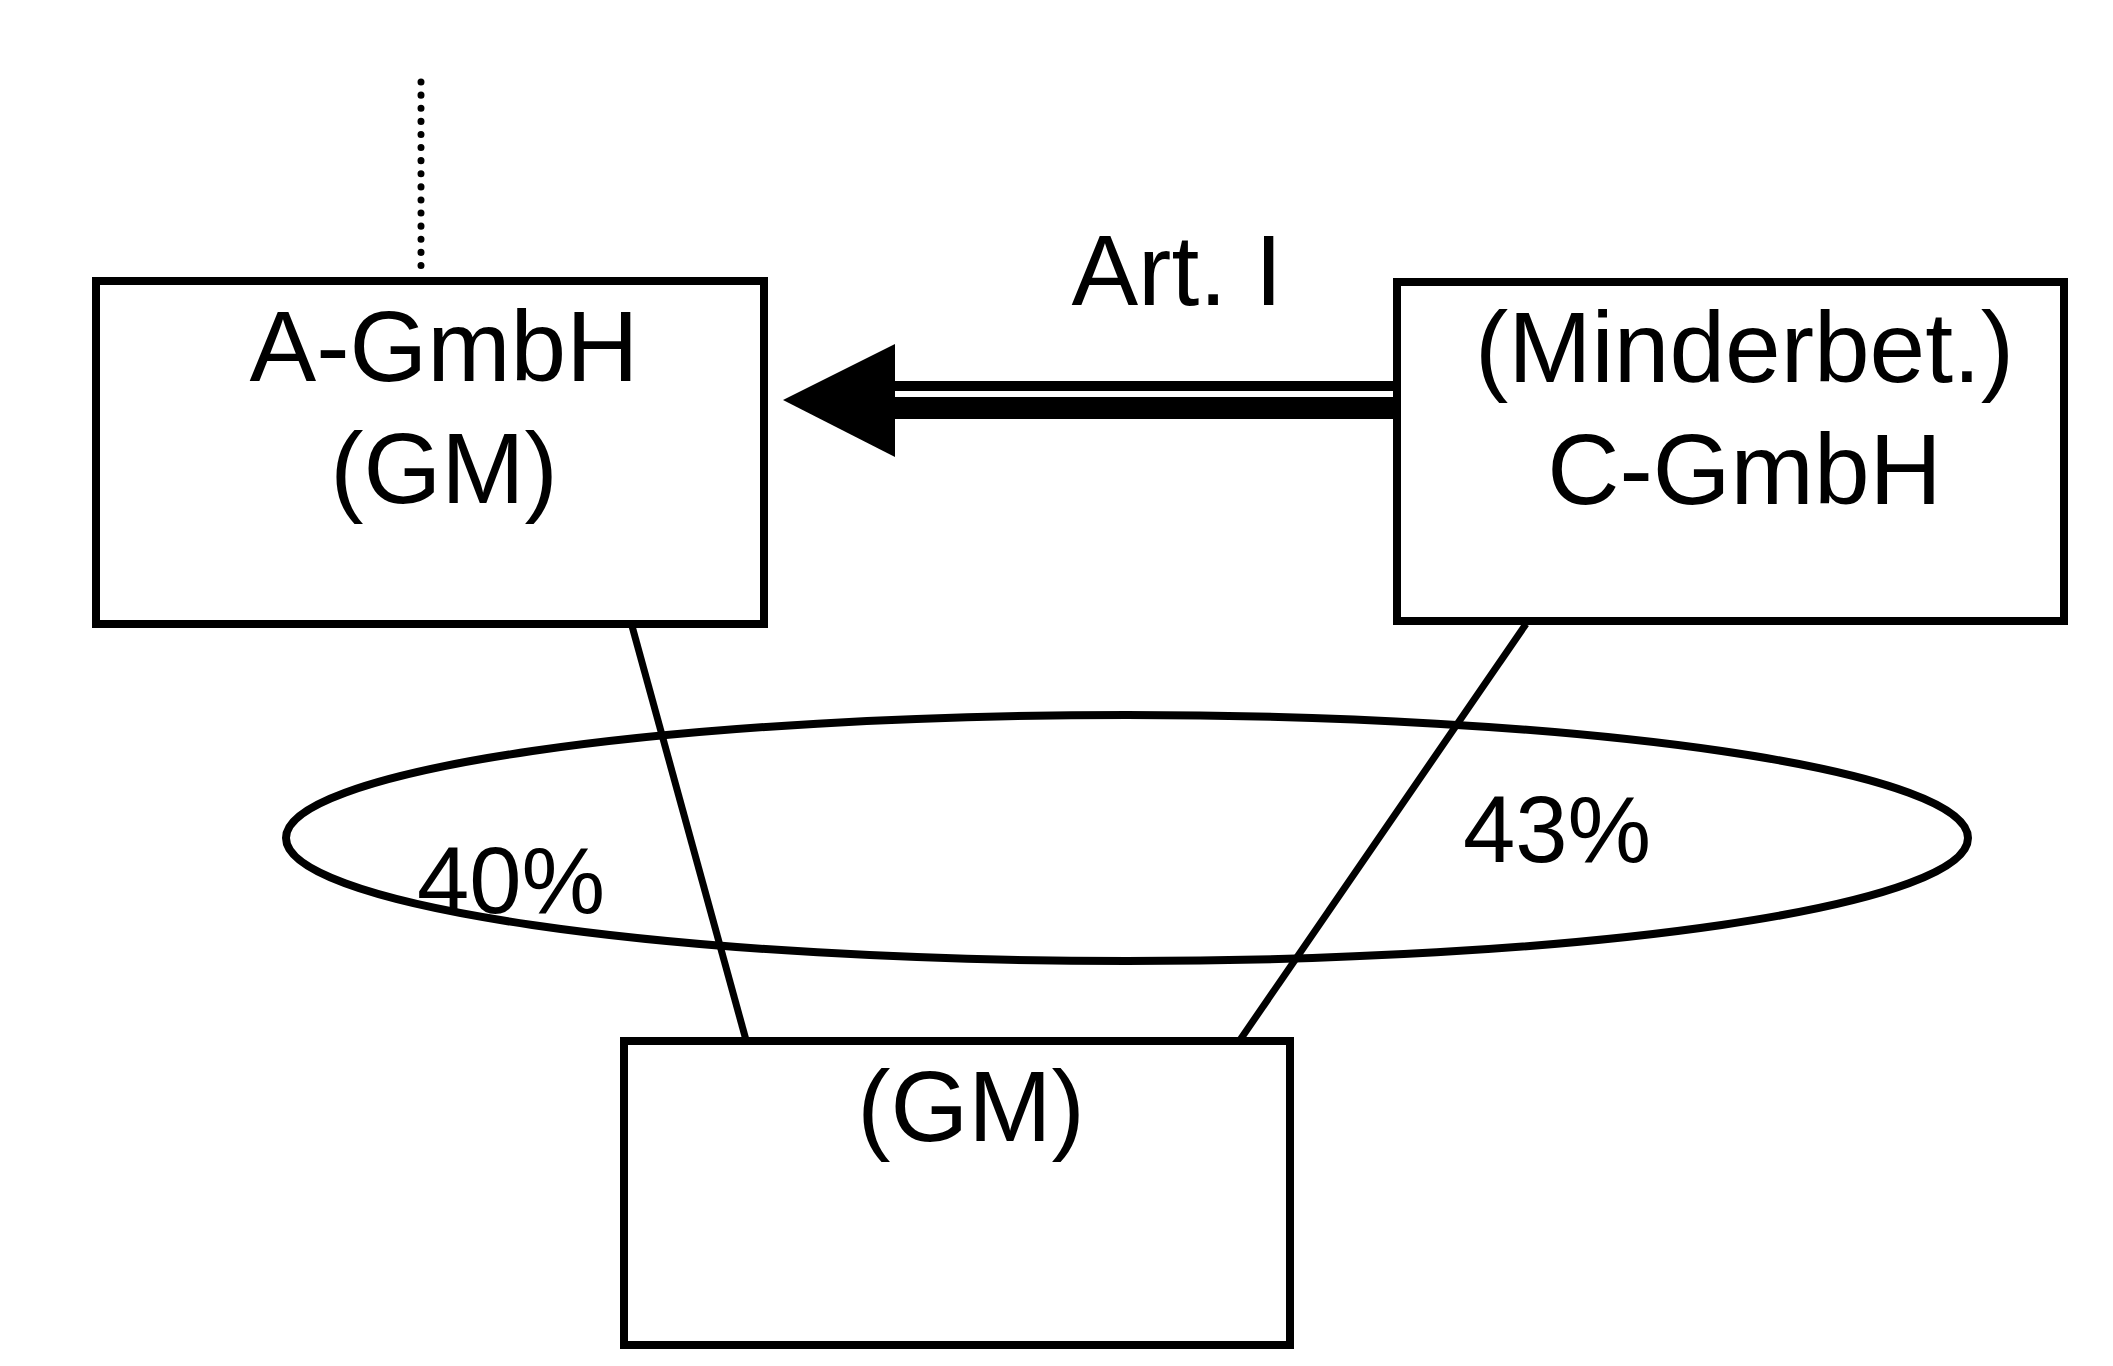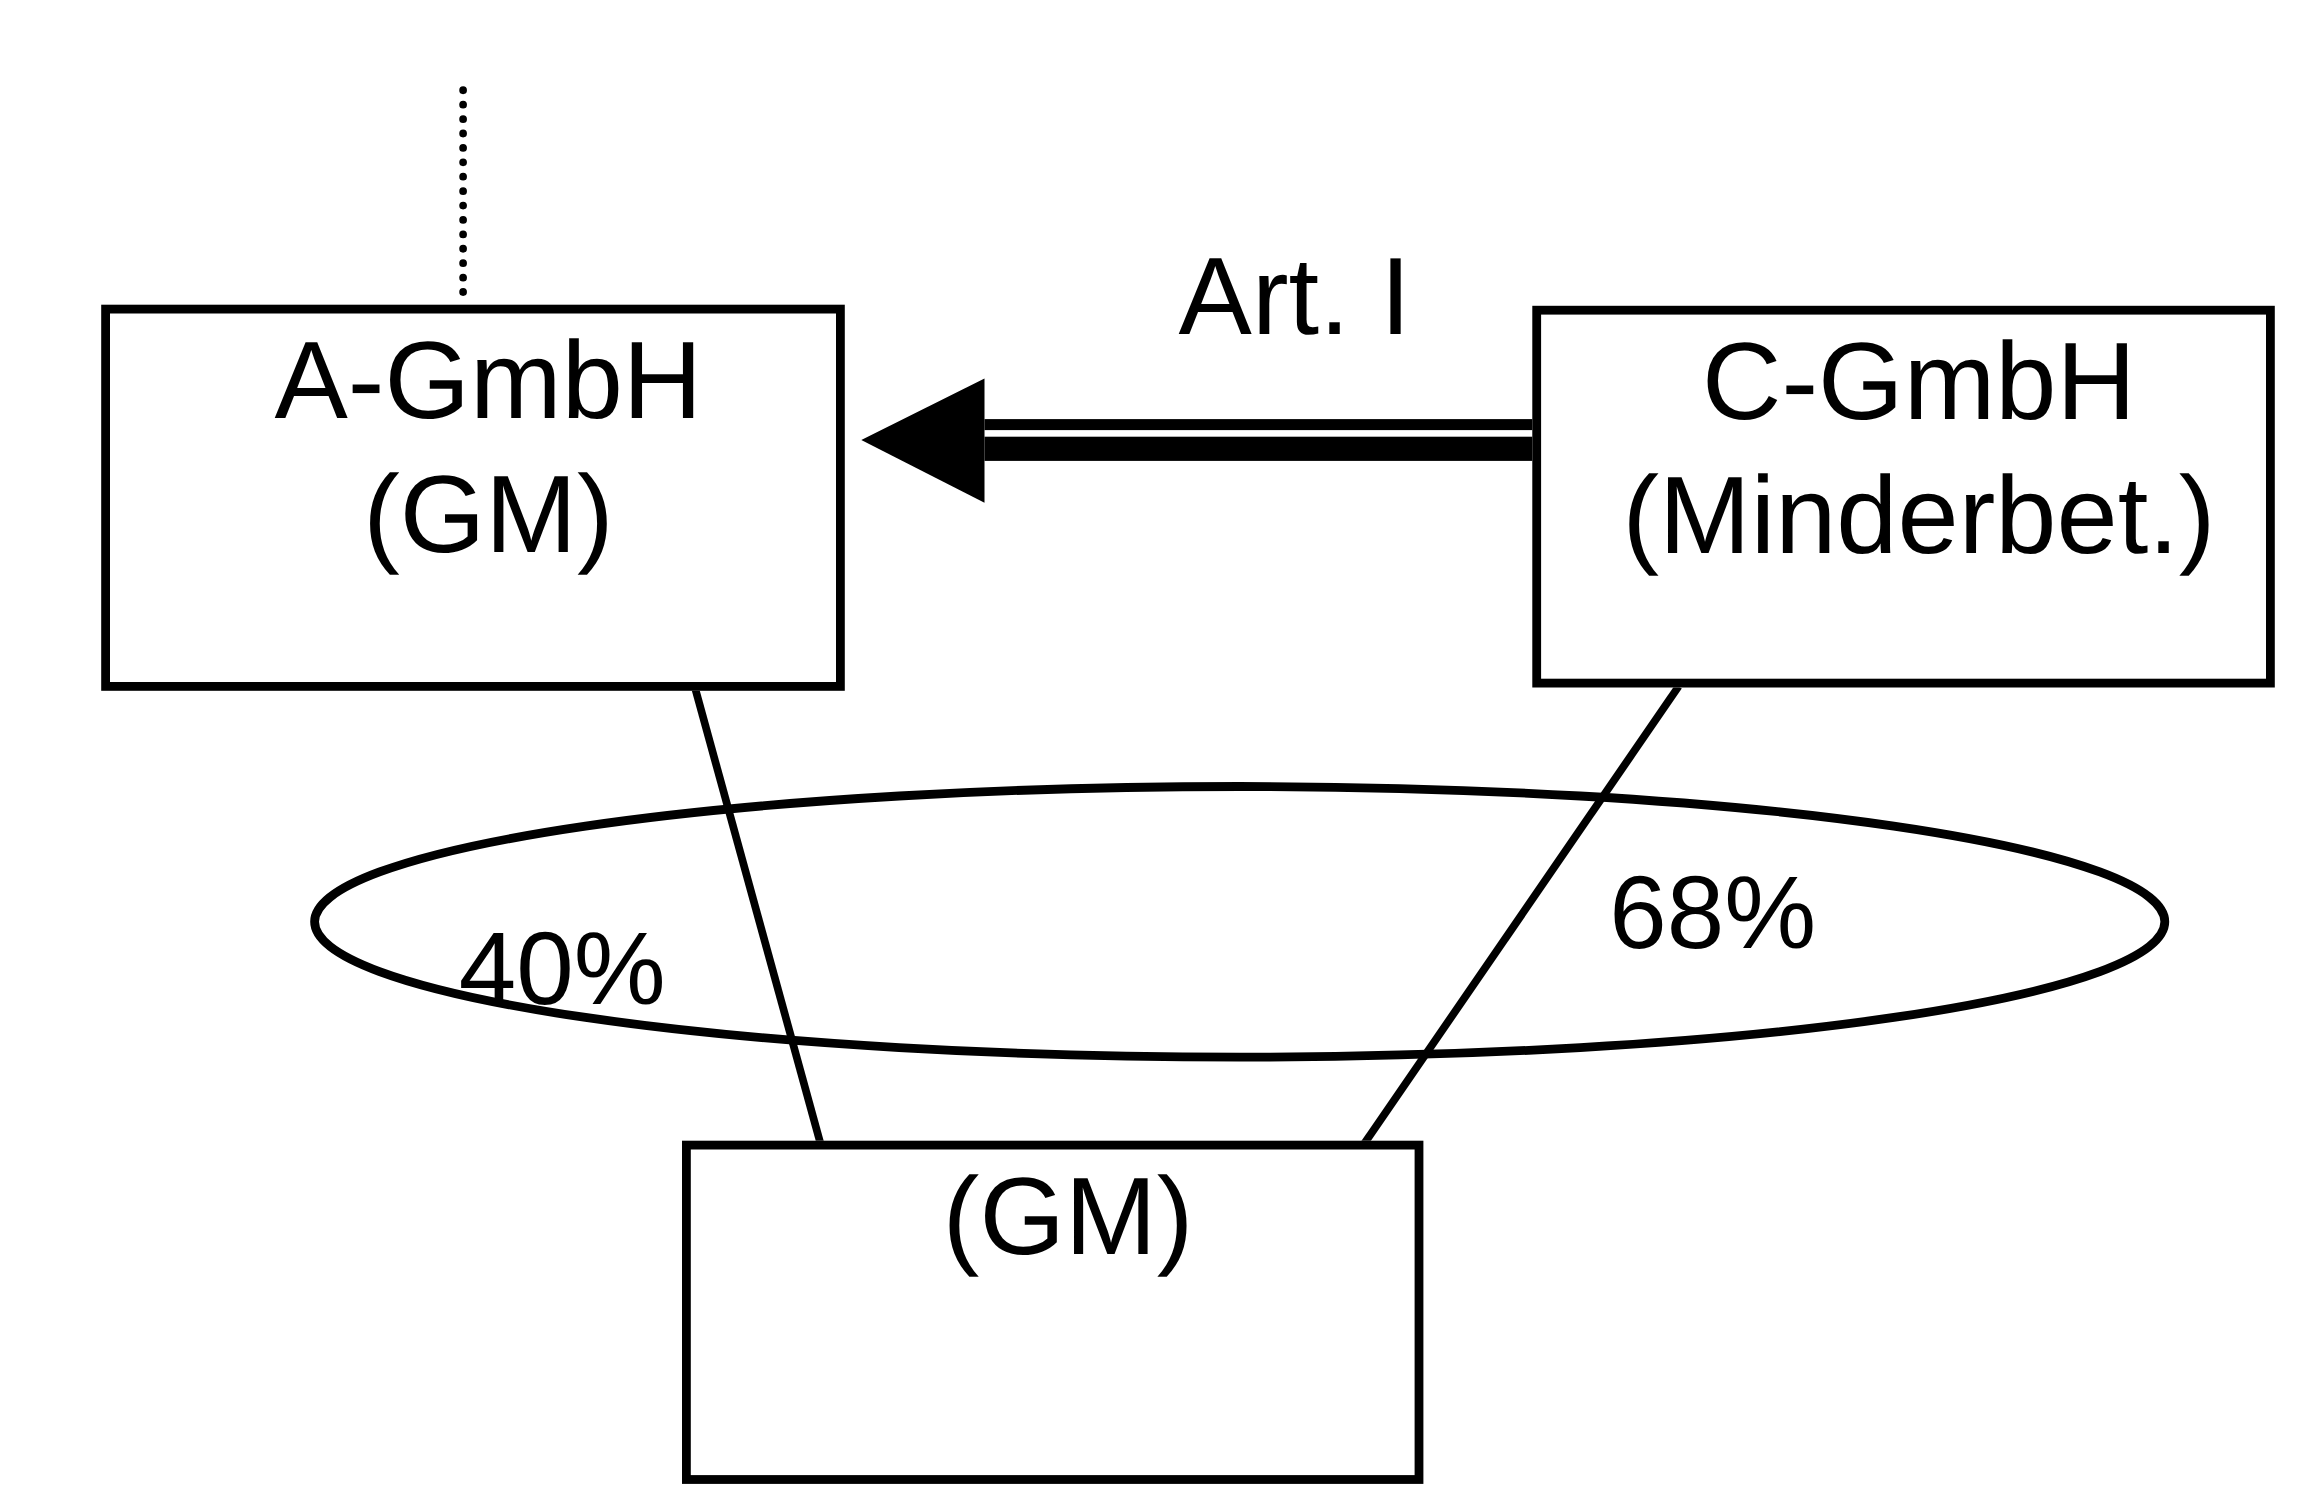--- a/index.html
+++ b/index.html
@@ -71,28 +71,28 @@
       <polygon points="783,400 895,344 895,457" fill="#000000"></polygon>
     </g>
   </svg>
 
   <div class="node node-a">
     <span class="node-line">A-GmbH</span>
     <span class="node-line">(GM)</span>
   </div>
 
   <div class="node node-c">
+    <span class="node-line">(Minderbet.)</span>
     <span class="node-line">C-GmbH</span>
-    <span class="node-line">(Minderbet.)</span>
   </div>
 
   <div class="node node-b">
     <span class="node-line">(GM)</span>
   </div>
 
   <div class="float-label label-art">Art. I</div>
 
 
   <div class="float-label label-40">40%</div>
 
-  <div class="float-label label-25">68%</div>
+  <div class="float-label label-25">43%</div>
 
 </div>
 
 </body></html>

